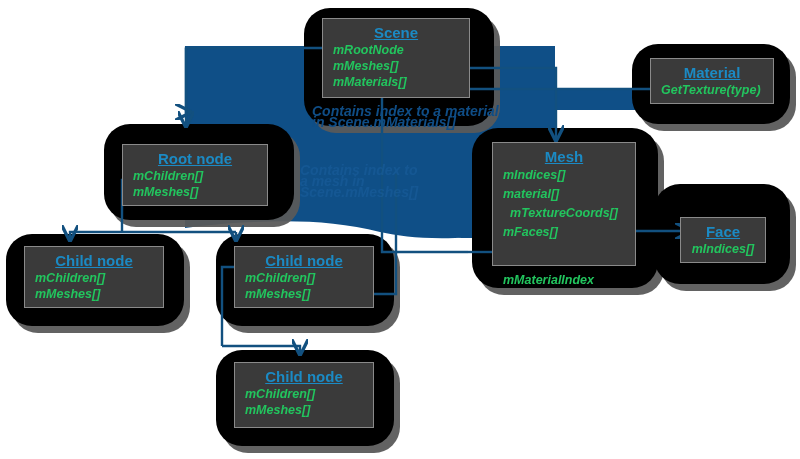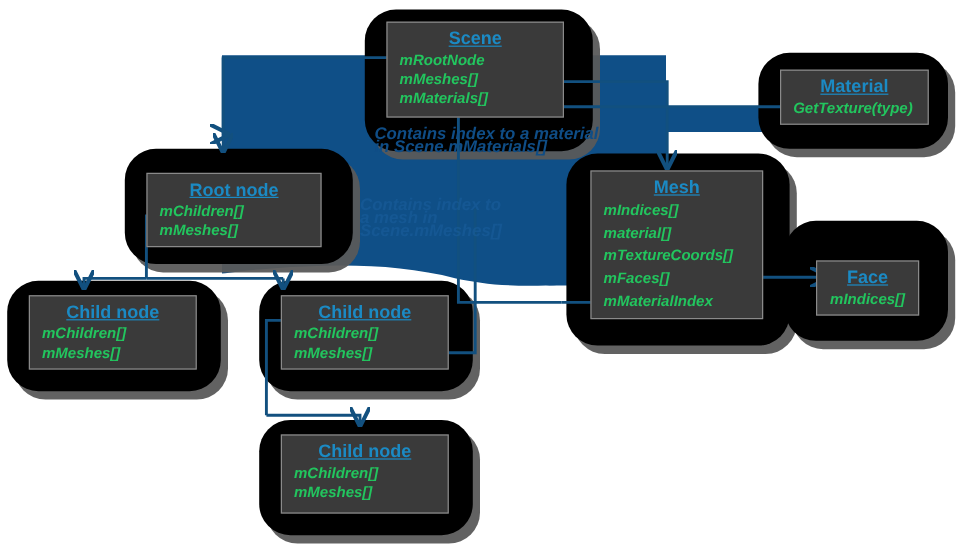--- a/index.html
+++ b/index.html
@@ -122,23 +122,23 @@
         <li>mChildren[]</li>
         <li>mMeshes[]</li>
       </ul>
     </div>
 
     <div class="card" style="left:492px; top:142px; width:144px; height:124px;">
       <div class="title">Mesh</div>
       <ul>
         <li style="line-height:19px;">mIndices[]</li>
         <li style="line-height:19px;">material[]</li>
-        <li style="line-height:19px;">mTextureCoords[]</li>
+        <li style="line-height:19px;text-align:center;">mTextureCoords[]</li>
         <li style="line-height:19px;">mFaces[]</li>
-        <li style="line-height:19px;">mMaterialIndex</li>
+        <li style="line-height:19px;margin-top:29px;">mMaterialIndex</li>
       </ul>
     </div>
 
     <div class="card" style="left:680px; top:217px; width:86px; height:46px;">
       <div class="title">Face</div>
       <ul>
         <li style="text-align:center;">mIndices[]</li>
       </ul>
     </div>
 

